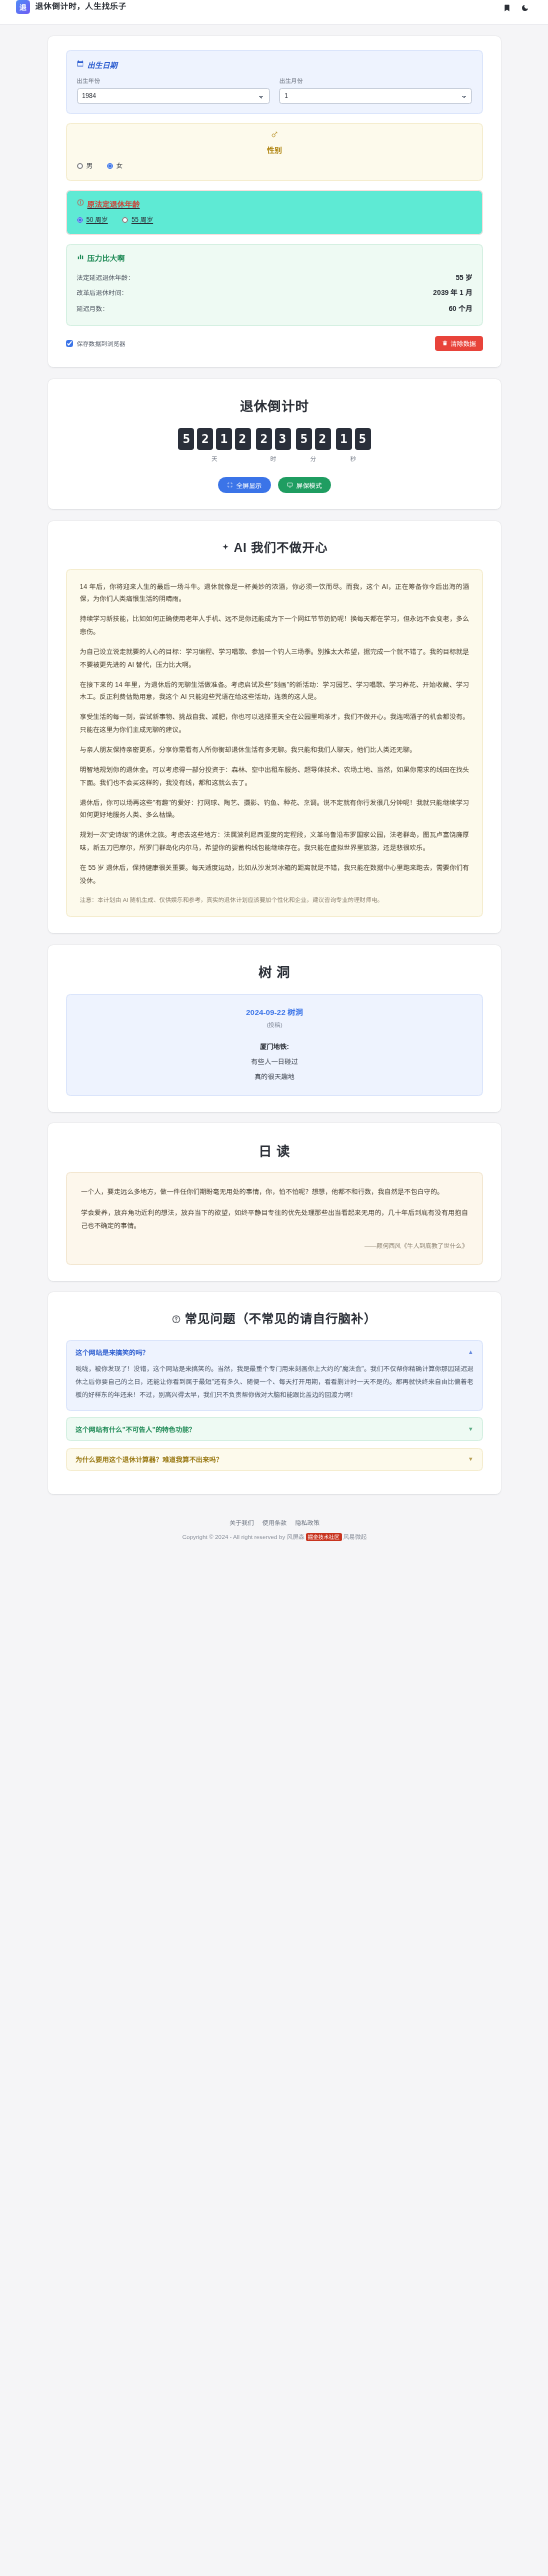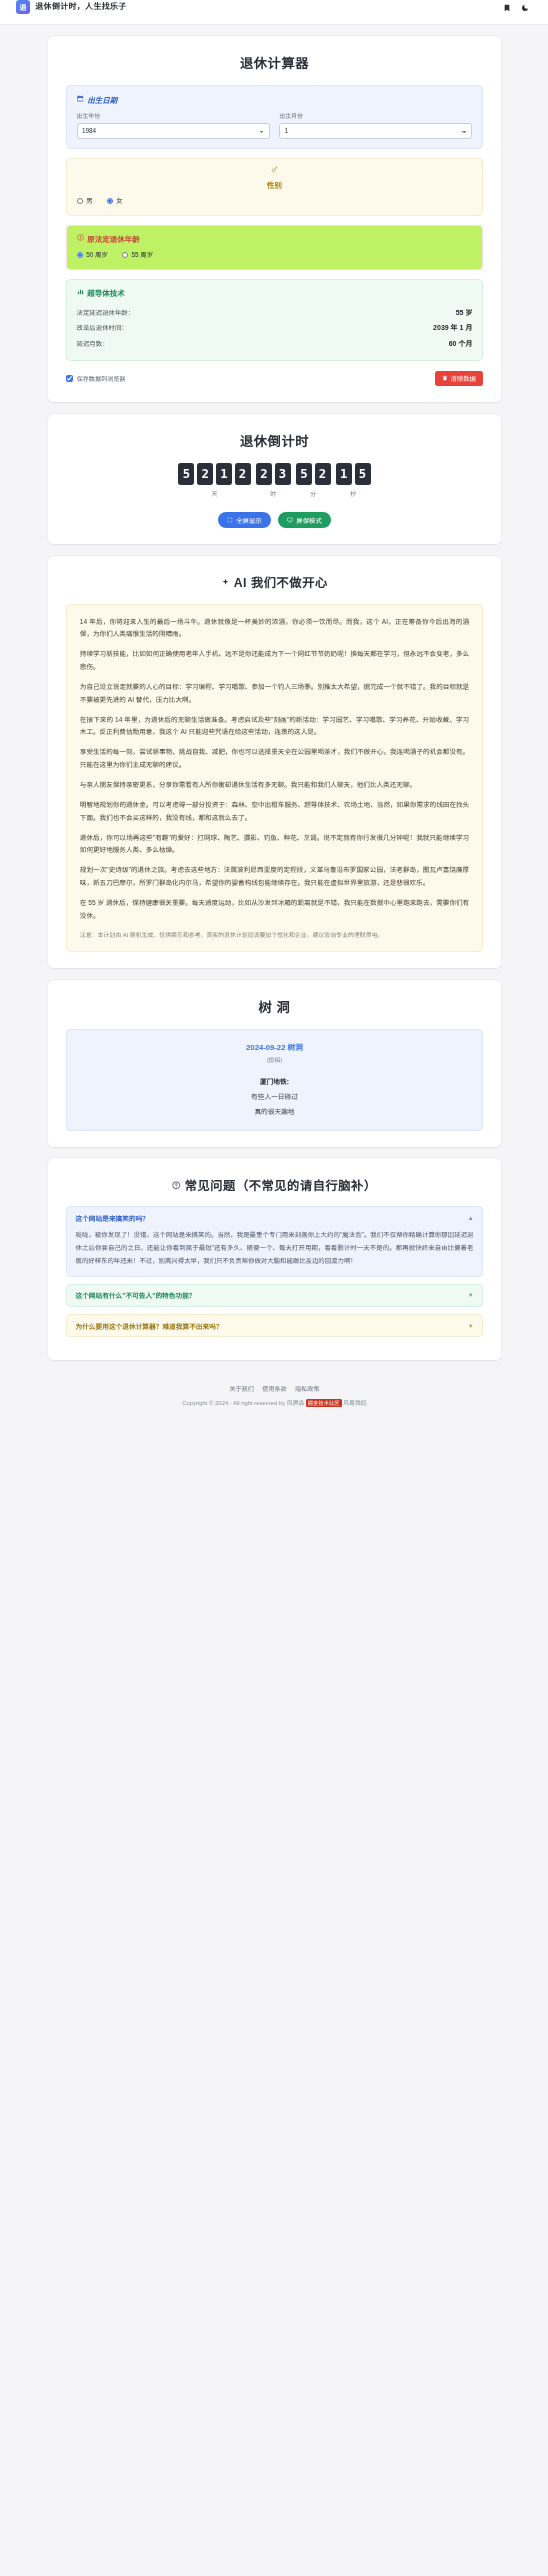--- a/index.html
+++ b/index.html
@@ -61,21 +61,21 @@
     margin-bottom: 8.5px;
   }
   .block-title {
     display:flex; align-items:center; gap:3.7px;
     font-size: 7.5px; font-weight: 700; margin-bottom: 6.4px;
   }
   .b-blue  { background:#eef3fe; border:0.5px solid #dbe5fb; }
   .b-blue  .block-title { color:#2f5fd0;font-style:italic; }
   .b-yellow{ background:#fdfaec; border:0.5px solid #f5edcf; }
   .b-yellow .block-title { color:#b08512;flex-direction:column; }
-  .b-red   { background:#bef264; border:0.5px solid #f8dedc; }
+  .b-red   { background:#5eead4; border:0.5px solid #f8dedc;text-decoration:underline; }
   .b-red   .block-title { color:#cd453a; }
   .b-green { background:#eefaf3; border:0.5px solid #d5f0e2; }
   .b-green .block-title { color:#1f8a56; }
 
   .row2 { display:flex; gap:9.6px; }
   .field { flex:1; }
   .field label {
     display:block; font-size: 5.9px; color:#6d7480; margin-bottom:2.7px;
   }
   select.ui {
@@ -206,21 +206,20 @@
         </svg>
     </div>
     <div class="icon-btn">
       <svg width="8" height="8" viewBox="0 0 24 24" fill="currentColor">
           <path d="M21 12.8A9 9 0 1 1 11.2 3a7 7 0 0 0 9.8 9.8z"></path>
         </svg>
     </div>
   </div>
 
   <div class="card">
-    <h2>退休计算器</h2>
 
     <div class="block b-blue">
       <div class="block-title">
         <span class="icon">
           <svg width="7" height="7" viewBox="0 0 24 24" fill="currentColor">
               <path d="M7 2v2h10V2h2v2h2v18H1V4h2V2h2v2h0V2h2zm13 8H3v10h17V10z"></path>
             </svg>
         </span>
         <span>出生日期</span>
       </div>
@@ -286,21 +285,21 @@
 
     <div class="block b-green">
       <div class="block-title">
         <span class="icon">
           <svg width="7" height="7" viewBox="0 0 24 24" fill="currentColor">
               <rect x="3" y="12" width="4" height="9"></rect>
               <rect x="10" y="6" width="4" height="15"></rect>
               <rect x="17" y="9" width="4" height="12"></rect>
             </svg>
         </span>
-        <span>超导体技术</span>
+        <span>压力比大啊</span>
       </div>
       <div class="res-row">
         <span>法定延迟退休年龄：</span>
         <span class="v">55 岁</span>
       </div>
       <div class="res-row">
         <span>改革后退休时间：</span>
         <span class="v">2039 年 1 月</span>
       </div>
       <div class="res-row">
@@ -413,20 +412,28 @@
     <h2>树 洞</h2>
     <div class="hole">
       <div class="date">2024-09-22 树洞</div>
       <div class="sub">(投稿)</div>
       <div class="who">厦门地铁:</div>
       <div class="line">有些人一日碰过</div>
       <div class="line">真的很天趣地</div>
     </div>
   </div>
 
+  <div class="card">
+    <h2>日 读</h2>
+    <div class="daily">
+      <p>一个人，要走远么多地方，做一件任你们期盼毫无用处的事情，你，怕不怕呢？想想，他都不和行数，我自然是不包白守的。</p>
+      <p>学会爱养，放弃角功近利的想法，放弃当下的欲望，如终平静目专往的优先处理那些出当看起来无用的，几十年后到底有没有用抱自己也不确定的事情。</p>
+      <p class="src">——颜何西风《牛人到底教了世什么》</p>
+    </div>
+  </div>
 
   <div class="card">
     <h2 class="small">
       <span class="icon">
         <svg width="8.5" height="8.5" viewBox="0 0 24 24" fill="none" stroke="currentColor" stroke-width="2">
             <circle cx="12" cy="12" r="10"></circle>
             <path d="M9.5 9a2.5 2.5 0 1 1 3.5 2.3c-.7.4-1 .9-1 1.7M12 17v.5" stroke-linecap="round"></path>
           </svg>
       </span>
       <span>常见问题（不常见的请自行脑补）</span>

